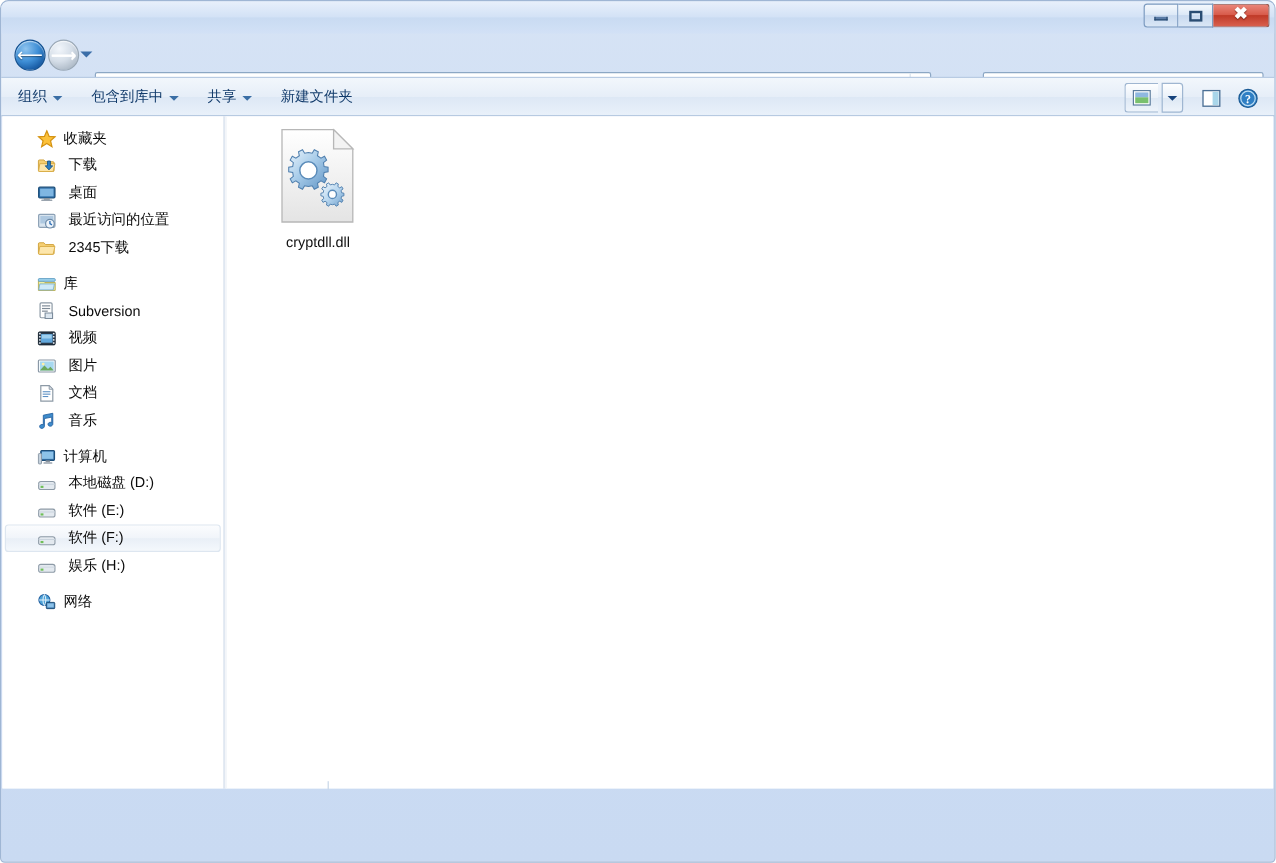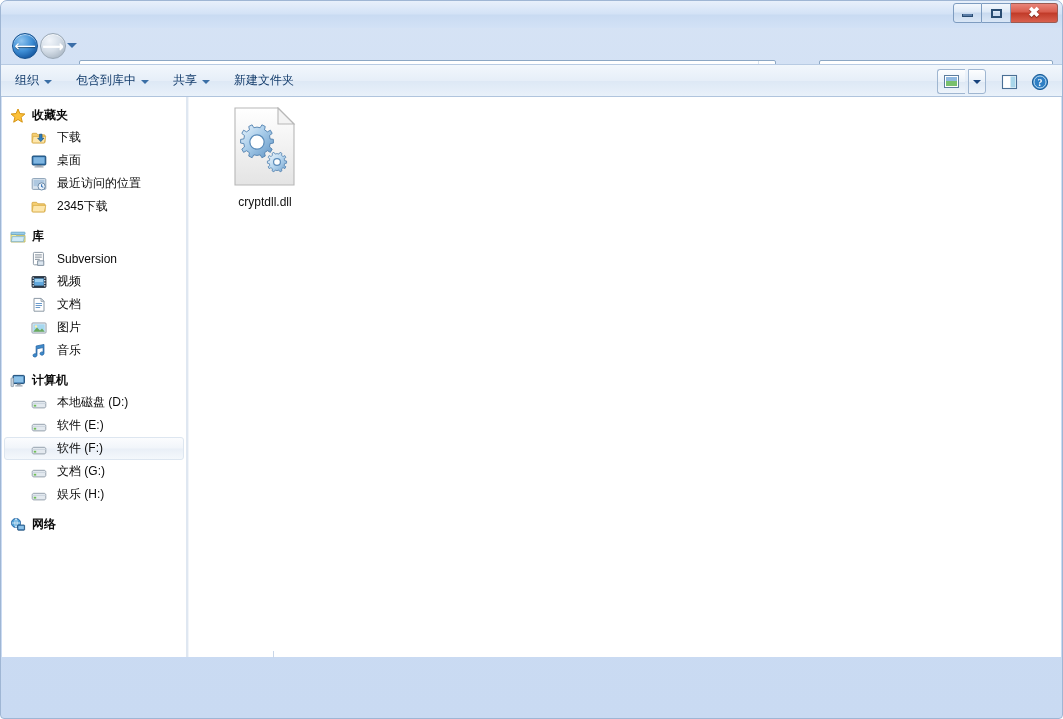--- a/index.html
+++ b/index.html
@@ -178,22 +178,22 @@
   }
   #content {
     position: absolute; left: 186px; top: 0; width: 873px; height: 560px;
     background: #ffffff;
     border-left: 1px solid #f2f5f9;
   }
 
   .nav-group { margin-top: 8px; }
   .nav-root {
     display: flex; align-items: center; gap: 6px;
-    height: 21px; padding-left: 8px; cursor: default;
-    font-size: 12px; color: #0b0b0b; font-weight: bold;
+    height: 21px; padding-left: 29px; cursor: default;
+    font-size: 12px; color: #0b0b0b; font-weight: normal;
   }
   .nav-child {
     display: flex; align-items: center; gap: 10px;
     height: 23px; padding-left: 26px; cursor: default;
     font-size: 12px; color: #0b0b0b;
     margin: 0 2px; border: 1px solid transparent; border-radius: 3px;
   }
   .nav-child.selected {
     background: linear-gradient(to bottom, #fbfcfe 0%, #f1f5fa 48%, #e9eff7 52%, #f4f8fc 100%);
     border: 1px solid #dde6f0;
@@ -422,41 +422,41 @@
                   <rect x="13.1" y="3.4" width="1.3" height="1.3"></rect>
                   <rect x="13.1" y="6" width="1.3" height="1.3"></rect>
                   <rect x="13.1" y="8.6" width="1.3" height="1.3"></rect>
                   <rect x="13.1" y="11.2" width="1.3" height="1.3"></rect>
                 </g>
               </svg></span>
             <span>视频</span>
           </div>
           <div class="nav-child">
             <span class="nav-ico"><svg width="16" height="16" viewBox="0 0 16 16">
+                <rect x="1" y="3" width="14" height="10" rx=".8" fill="#ffffff" stroke="#8a98a6" stroke-width="1"></rect>
+                <rect x="2.2" y="4.2" width="11.6" height="7.6" fill="#a7d8f0"></rect>
+                <circle cx="5" cy="6.4" r="1.2" fill="#fff0a8"></circle>
+                <path d="M2.2 11.8 L6 7.6 L9 10.4 L11 8.6 L13.8 11.8 Z" fill="#6ba85c"></path>
+              </svg></span>
+            <span>图片</span>
+          </div>
+          <div class="nav-child">
+            <span class="nav-ico"><svg width="16" height="16" viewBox="0 0 16 16">
                 <path d="M3 1.4 L10 1.4 L13 4.4 L13 14.2 L3 14.2 Z" fill="#ffffff" stroke="#8d9aa6" stroke-width="1"></path>
                 <path d="M10 1.4 L13 4.4 L10 4.4 Z" fill="#e7ecf1" stroke="#8d9aa6" stroke-width=".8"></path>
                 <g fill="#5b8fc4">
                   <rect x="4.6" y="6" width="6.4" height=".9"></rect>
                   <rect x="4.6" y="8" width="6.4" height=".9"></rect>
                   <rect x="4.6" y="10" width="4.6" height=".9"></rect>
                 </g>
               </svg></span>
             <span>文档</span>
           </div>
           <div class="nav-child">
             <span class="nav-ico"><svg width="16" height="16" viewBox="0 0 16 16">
-                <rect x="1" y="3" width="14" height="10" rx=".8" fill="#ffffff" stroke="#8a98a6" stroke-width="1"></rect>
-                <rect x="2.2" y="4.2" width="11.6" height="7.6" fill="#a7d8f0"></rect>
-                <circle cx="5" cy="6.4" r="1.2" fill="#fff0a8"></circle>
-                <path d="M2.2 11.8 L6 7.6 L9 10.4 L11 8.6 L13.8 11.8 Z" fill="#6ba85c"></path>
-              </svg></span>
-            <span>图片</span>
-          </div>
-          <div class="nav-child">
-            <span class="nav-ico"><svg width="16" height="16" viewBox="0 0 16 16">
                 <path d="M6 12.2 C6 13.2 5 14 3.9 14 C2.8 14 2 13.3 2 12.4 C2 11.5 2.9 10.7 4 10.7 C4.4 10.7 4.8 10.8 5.1 11 L5.1 3 L13 1.4 L13 10.4 C13 11.4 12 12.2 10.9 12.2 C9.8 12.2 9 11.5 9 10.6 C9 9.7 9.9 8.9 11 8.9 C11.4 8.9 11.8 9 12.1 9.2 L12.1 4.6 L6 5.8 Z" fill="#3f8ccb" stroke="#1f5d9e" stroke-width=".7"></path>
               </svg></span>
             <span>音乐</span>
           </div>
         </div>
         <div class="nav-group">
           <div class="nav-root">
             <span class="nav-ico"><svg width="16" height="16" viewBox="0 0 16 16">
                 <rect x="3" y="2.4" width="11.4" height="8.2" rx=".8" fill="#3a76ad" stroke="#1d4e79" stroke-width="1"></rect>
                 <rect x="4" y="3.4" width="9.4" height="6" fill="#8cc2e9"></rect>
@@ -482,28 +482,20 @@
               </svg></span>
             <span>软件 (E:)</span>
           </div>
           <div class="nav-child selected">
             <span class="nav-ico"><svg width="16" height="16" viewBox="0 0 16 16">
                 <path d="M1.2 8 C1.2 6.9 2 6.3 3 6.3 L13 6.3 C14 6.3 14.8 6.9 14.8 8 L14.8 11.4 C14.8 12.3 14 12.9 13 12.9 L3 12.9 C2 12.9 1.2 12.3 1.2 11.4 Z" fill="#e3e9ef" stroke="#8d9aa6" stroke-width=".9"></path>
                 <path d="M1.2 8.2 L14.8 8.2 L14.8 9 L1.2 9 Z" fill="#c9d3dd"></path>
                 <rect x="2.8" y="9.8" width="2.4" height="1.8" fill="#6fbf57"></rect>
               </svg></span>
             <span>软件 (F:)</span>
-          </div>
-          <div class="nav-child">
-            <span class="nav-ico"><svg width="16" height="16" viewBox="0 0 16 16">
-                <path d="M1.2 8 C1.2 6.9 2 6.3 3 6.3 L13 6.3 C14 6.3 14.8 6.9 14.8 8 L14.8 11.4 C14.8 12.3 14 12.9 13 12.9 L3 12.9 C2 12.9 1.2 12.3 1.2 11.4 Z" fill="#e3e9ef" stroke="#8d9aa6" stroke-width=".9"></path>
-                <path d="M1.2 8.2 L14.8 8.2 L14.8 9 L1.2 9 Z" fill="#c9d3dd"></path>
-                <rect x="2.8" y="9.8" width="2.4" height="1.8" fill="#6fbf57"></rect>
-              </svg></span>
-            <span>文档 (G:)</span>
           </div>
           <div class="nav-child">
             <span class="nav-ico"><svg width="16" height="16" viewBox="0 0 16 16">
                 <path d="M1.2 8 C1.2 6.9 2 6.3 3 6.3 L13 6.3 C14 6.3 14.8 6.9 14.8 8 L14.8 11.4 C14.8 12.3 14 12.9 13 12.9 L3 12.9 C2 12.9 1.2 12.3 1.2 11.4 Z" fill="#e3e9ef" stroke="#8d9aa6" stroke-width=".9"></path>
                 <path d="M1.2 8.2 L14.8 8.2 L14.8 9 L1.2 9 Z" fill="#c9d3dd"></path>
                 <rect x="2.8" y="9.8" width="2.4" height="1.8" fill="#6fbf57"></rect>
               </svg></span>
             <span>娱乐 (H:)</span>
           </div>
         </div>

